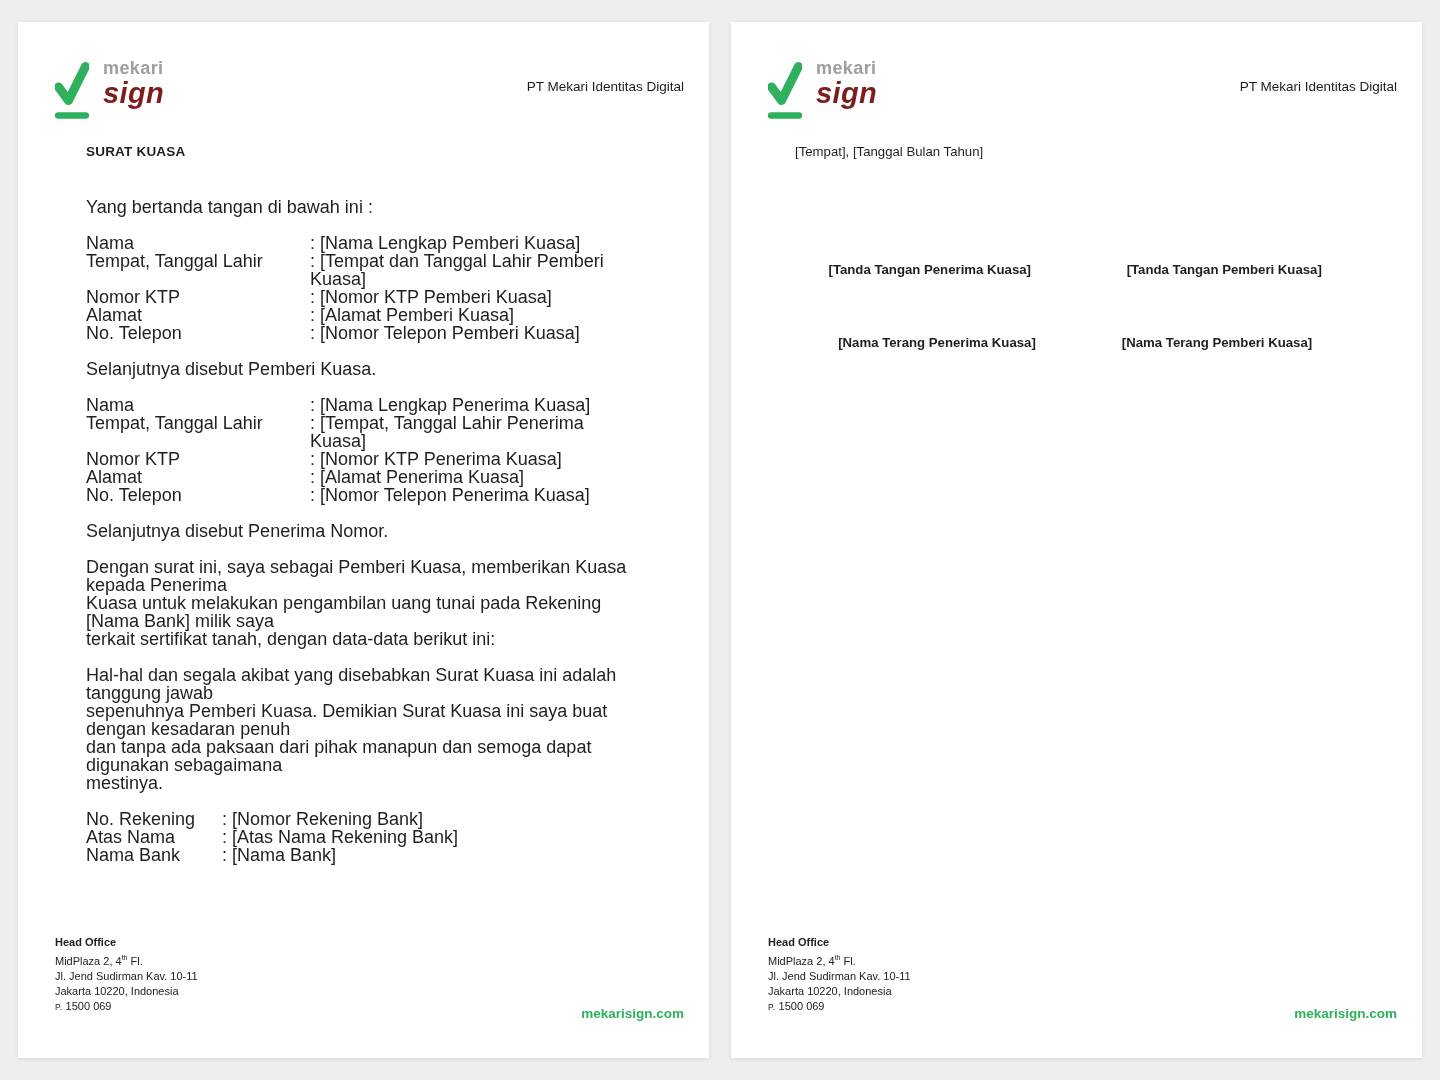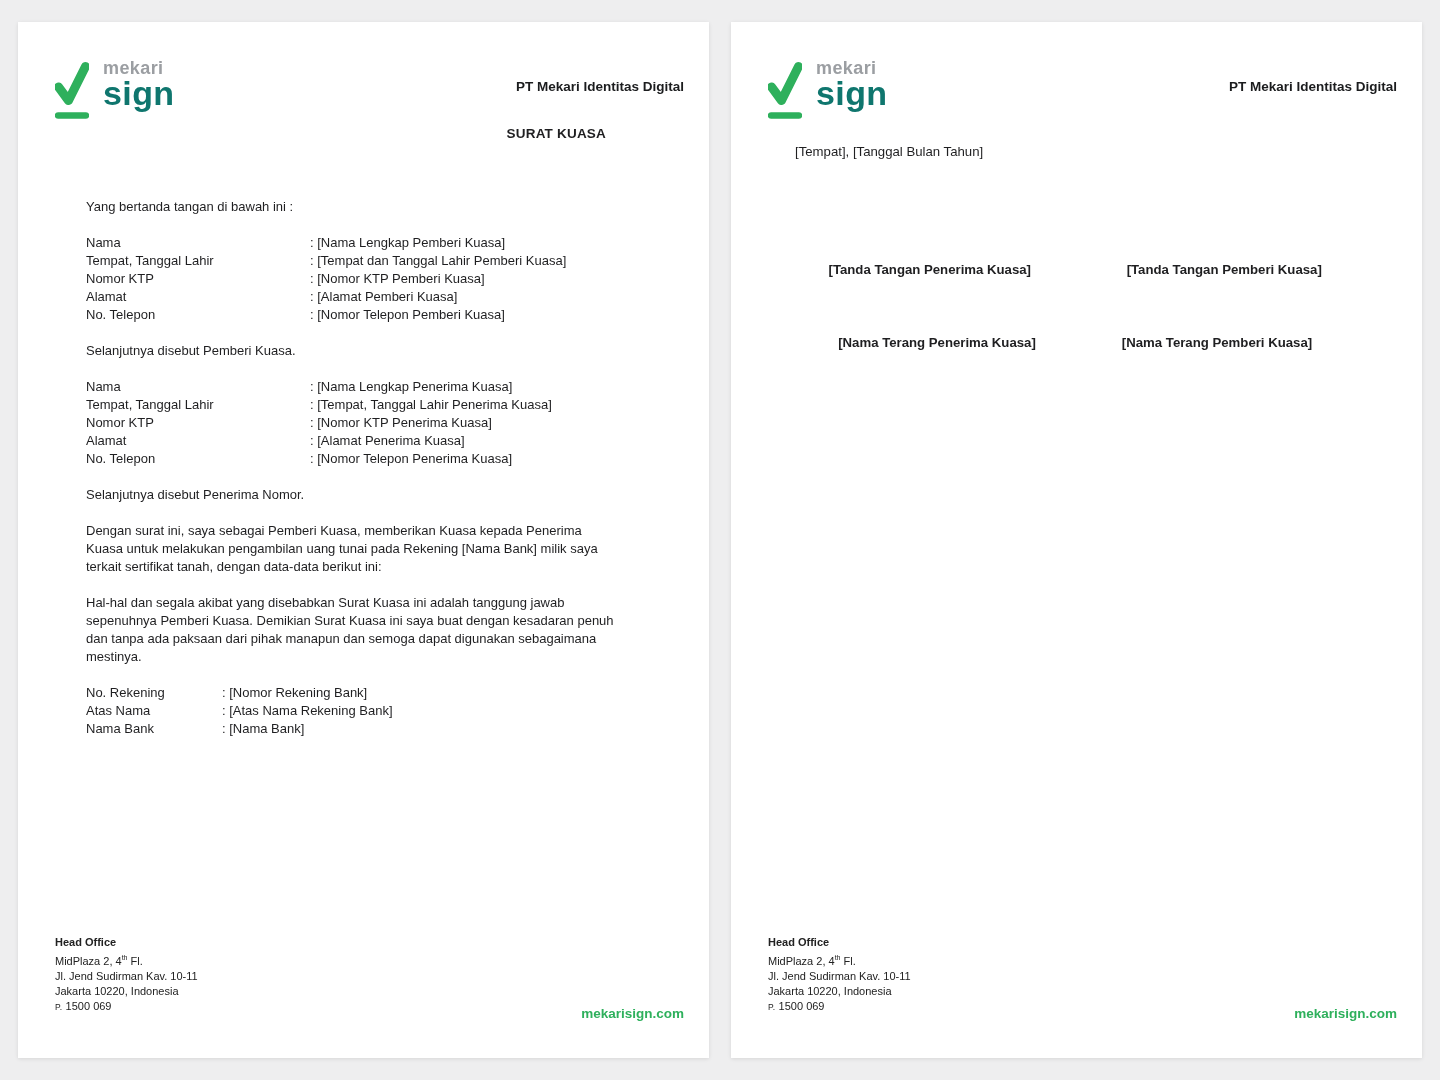--- a/index.html
+++ b/index.html
@@ -23,35 +23,35 @@
     box-shadow:0 1px 4px rgba(0,0,0,0.10);
   }
   #page-left  { left:18px; }
   #page-right { left:731px; }
 
   
   .logo { position:absolute; left:37px; top:36px; display:flex; }
   .logo svg { width:34px; height:62px; margin-top:2px; }
   .logo-text { display:flex; flex-direction:column; margin-left:14px; }
   .logo-mekari { font-size:18px; line-height:20px; font-weight:600; letter-spacing:0.4px; color:var(--logo-gray); }
-  .logo-sign   { font-size:34px; line-height:30px; font-weight:700; letter-spacing:0.4px; color:#0f766e; }
+  .logo-sign   { font-size:29px; line-height:30px; font-weight:700; letter-spacing:0.4px; color:#7f1d1d;font-style:italic; }
 
   .company {
     position:absolute; top:57px; right:25px;
-    font-size:13.5px; font-weight:700; color:#1b1c1e;
+    font-size:13.5px; font-weight:400; color:#1b1c1e;
   }
 
   
   .doc-title {
-    position:absolute; top:104px; left:68px; width:520px;
-    text-align:right; font-size:13.5px; font-weight:700; letter-spacing:0.2px;
+    position:absolute; top:122px; left:68px; width:520px;
+    text-align:left; font-size:13.5px; font-weight:700; letter-spacing:0.2px;
   }
   .doc-body {
     position:absolute; top:176px; left:68px; width:556px;
-    font-size:13px; line-height:18px;
+    font-size:18px; line-height:18px;
   }
   .block { margin-bottom:18px; }
   .frow { display:flex; }
   .frow .lbl { width:224px; flex-shrink:0; }
   .rek  .lbl { width:136px; }
 
   
   .dateline { position:absolute; top:122px; left:64px; font-size:13.2px; }
   .sigrow {
     position:absolute; left:66px; width:560px; display:flex;

